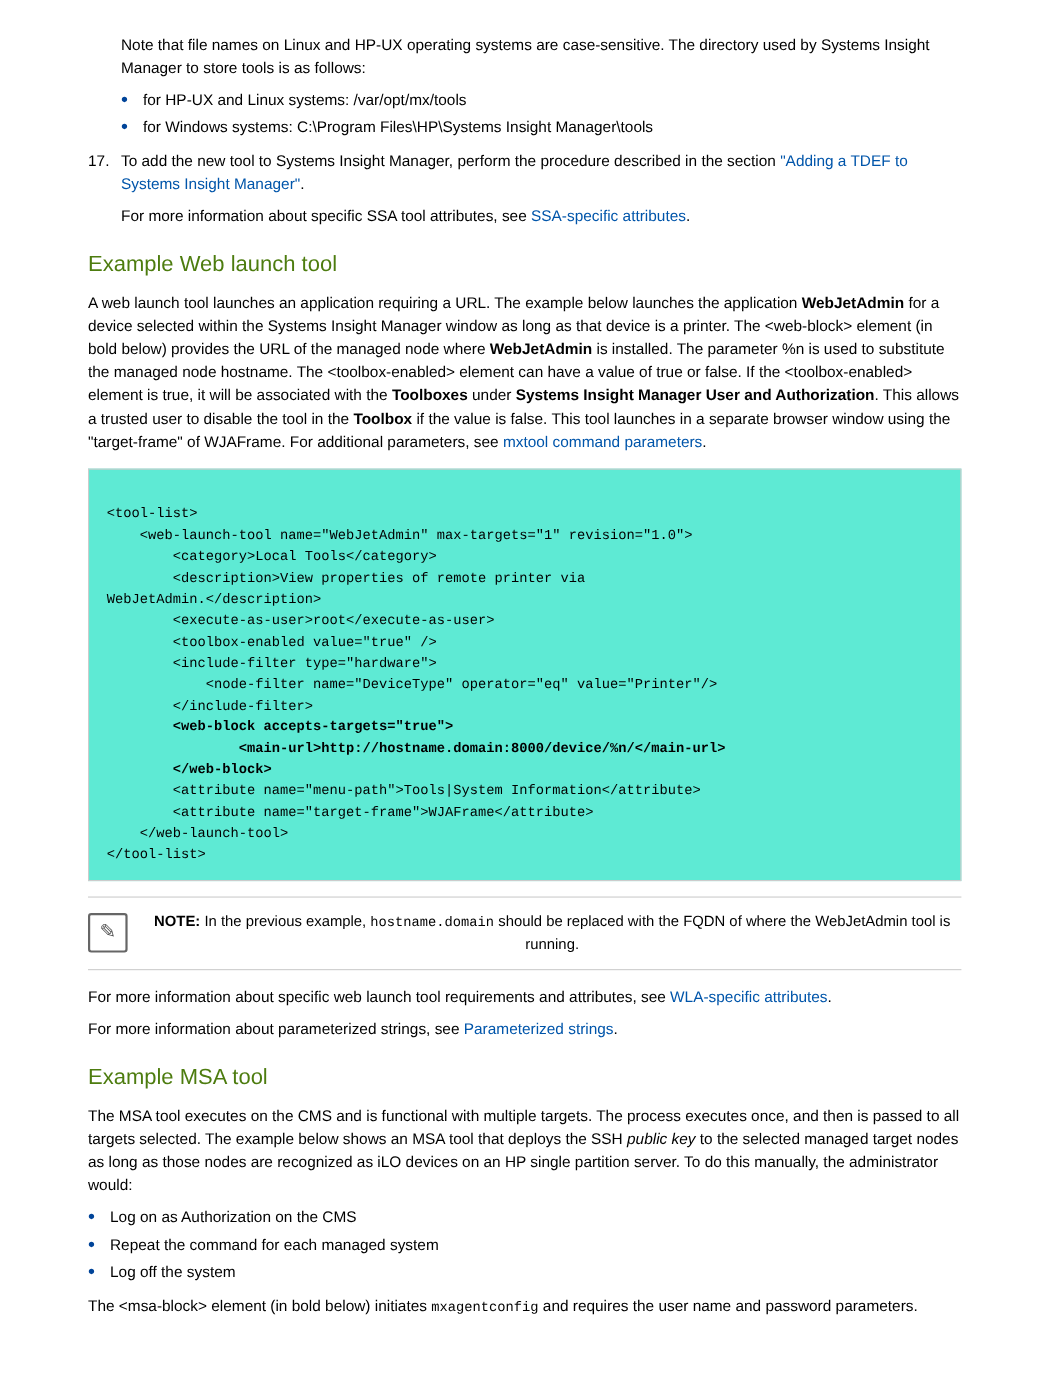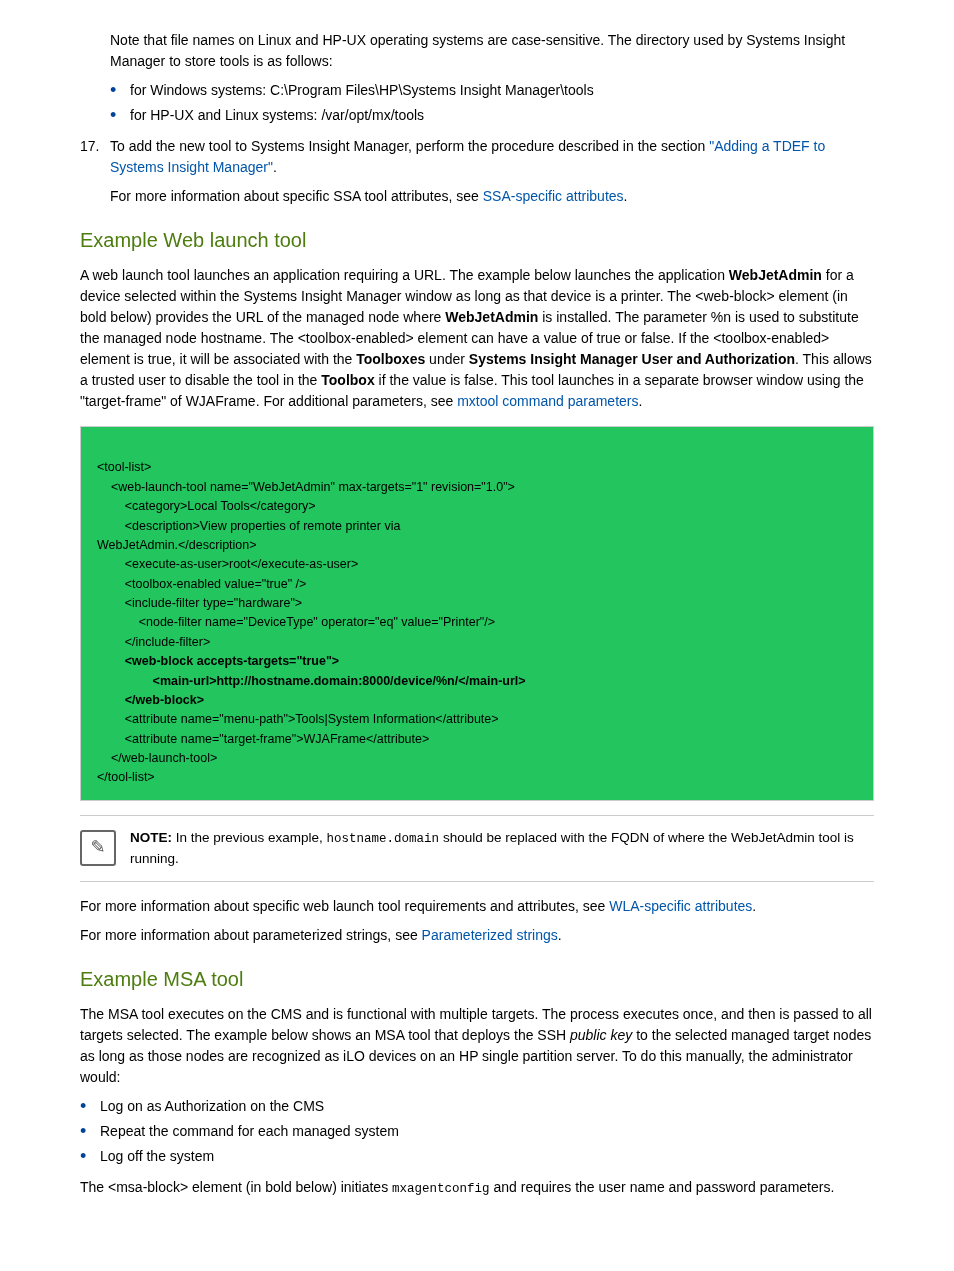--- a/index.html
+++ b/index.html
@@ -39,41 +39,42 @@
       left: 0;
       color: #004499;
       font-size: 18px;
       line-height: 1.2;
     }
     a, .link {
       color: #0055aa;
       text-decoration: none;
     }
     .code-block {
-      background: #22c55e;
+      background: #5eead4;
       border: 1px solid #ccc;
-      font-family: Liberation Sans, sans-serif;
+      font-family: Liberation Mono, monospace;
       font-size: 12.5px;
       padding: 12px 16px;
       margin: 14px 0;
       white-space: pre;
       line-height: 1.55;
       overflow-x: auto;
     }
     .code-block b {
       font-weight: bold;
     }
     .note-box {
       border-top: 1px solid #ccc;
       border-bottom: 1px solid #ccc;
       padding: 12px 0 12px 0;
       margin: 14px 0;
       display: flex;
       align-items: flex-start;
       gap: 14px;
+      text-align: center;
     }
     .note-icon {
       flex-shrink: 0;
       width: 36px;
       height: 36px;
       border: 2px solid #666;
       border-radius: 3px;
       display: flex;
       align-items: center;
       justify-content: center;
@@ -109,22 +110,22 @@
       font-weight: normal;
     }
   </style>
 </head>
 <body>
 
 <div>
   <div class="intro-indent">
     <p>Note that file names on Linux and HP-UX operating systems are case-sensitive. The directory used by Systems Insight Manager to store tools is as follows:</p>
     <ul class="bullet-list">
+      <li>for HP-UX and Linux systems: /var/opt/mx/tools</li>
       <li>for Windows systems: C:\Program Files\HP\Systems Insight Manager\tools</li>
-      <li>for HP-UX and Linux systems: /var/opt/mx/tools</li>
     </ul>
   </div>
   <div class="num-list-item">
     <span class="num-label">17.</span>
     <span>
       <span>To add the new tool to Systems Insight Manager, perform the procedure described in the section </span><a class="link" href="#">"Adding a TDEF to Systems Insight Manager"</a><span>.</span>
     </span>
   </div>
   <div class="intro-indent">
     <p>

